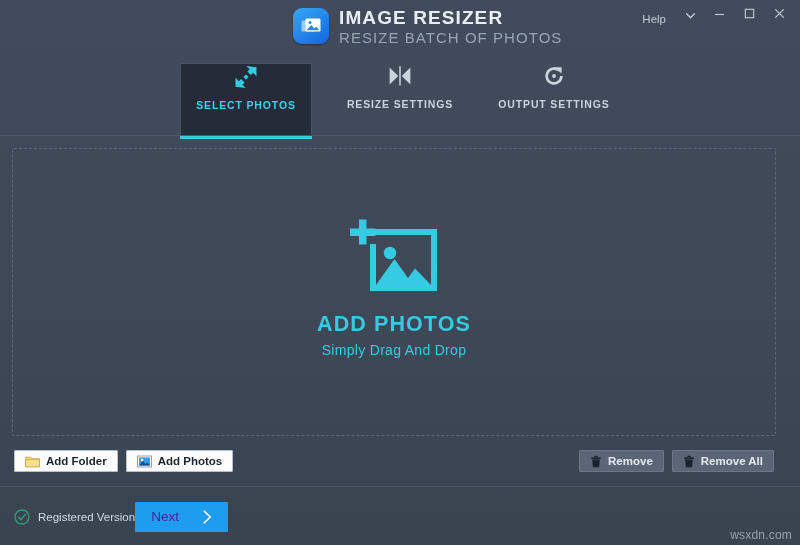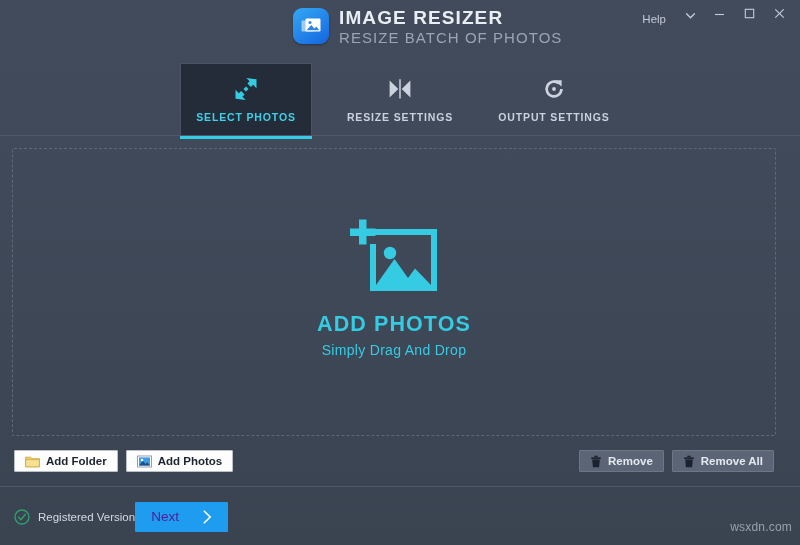--- a/index.html
+++ b/index.html
@@ -115,21 +115,20 @@
     border-bottom: 1px solid #4e586a;
   }
 
   .tab {
     width: 132px;
     height: 72px;
     margin-top: 7px;
     display: flex;
     flex-direction: column;
     align-items: center;
-    justify-content: center;
     gap: 9px;
     cursor: pointer;
     position: relative;
     color: #c9d2de;
   }
 
   .tab .tab-label {
     font-size: 10.5px;
     font-weight: bold;
     letter-spacing: .85px;
@@ -275,21 +274,21 @@
     gap: 24px;
     cursor: pointer;
     border: none;
     border-radius: 1px;
     font-family: "Liberation Sans", sans-serif;
   }
 
   .watermark {
     position: absolute;
     right: 8px;
-    bottom: 12px;
+    bottom: 4px;
     font-size: 12px;
     color: #98a1ad;
     letter-spacing: .2px;
     pointer-events: none;
   }
 </style>
 </head>
 <body>
 
 <div id="app">

